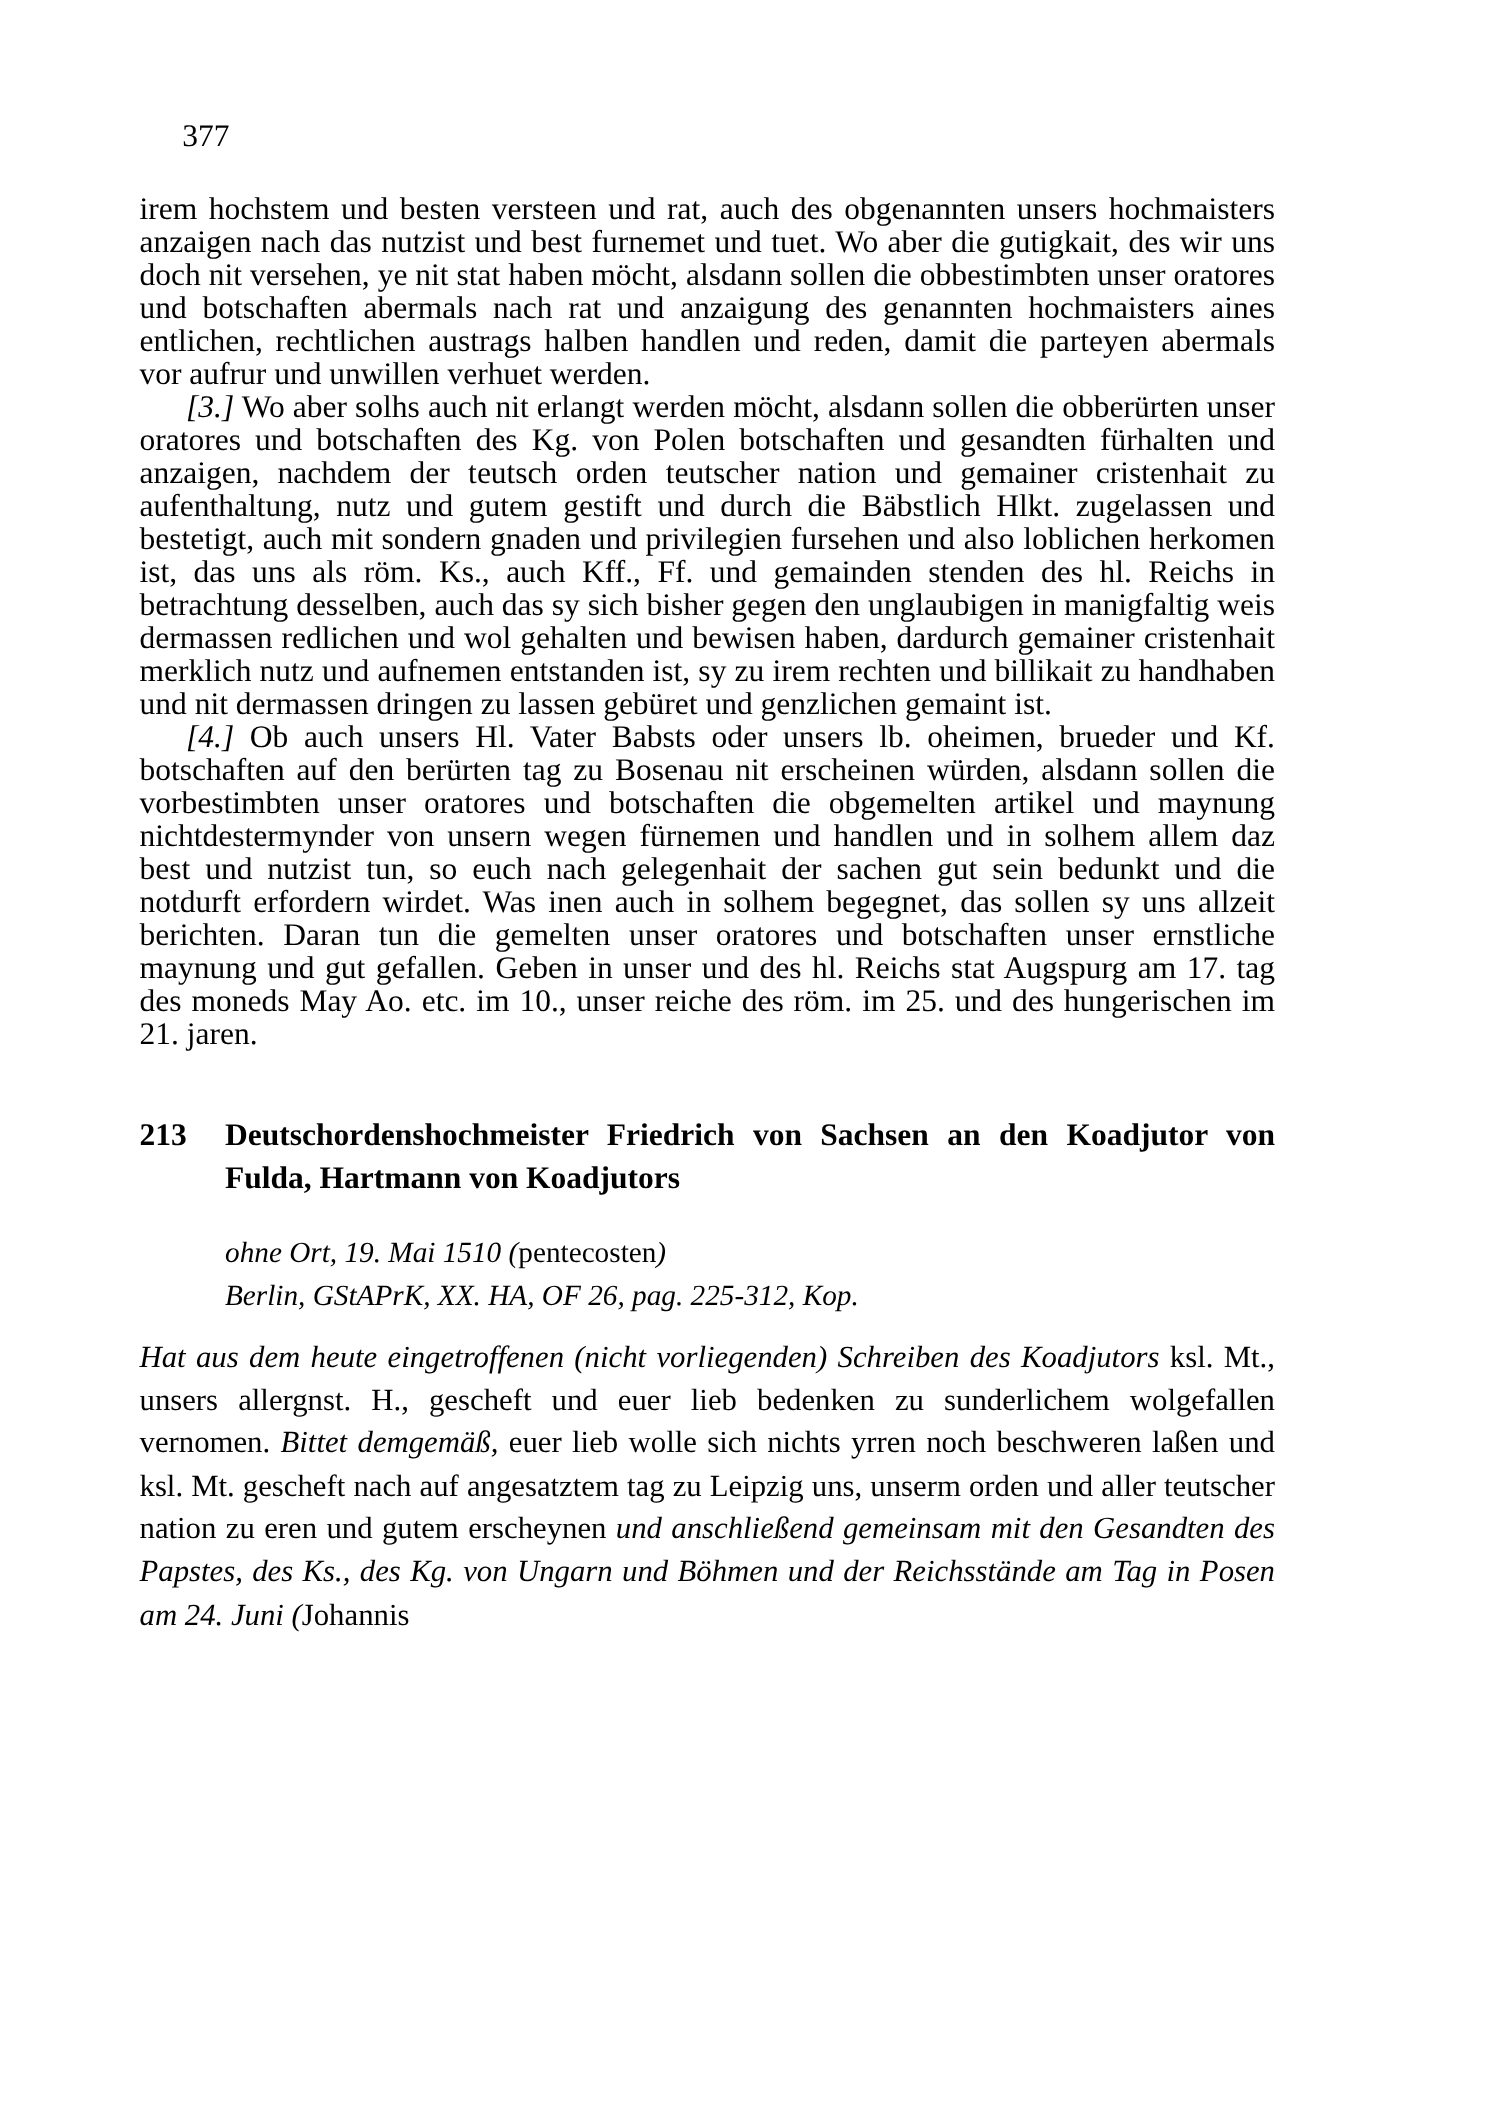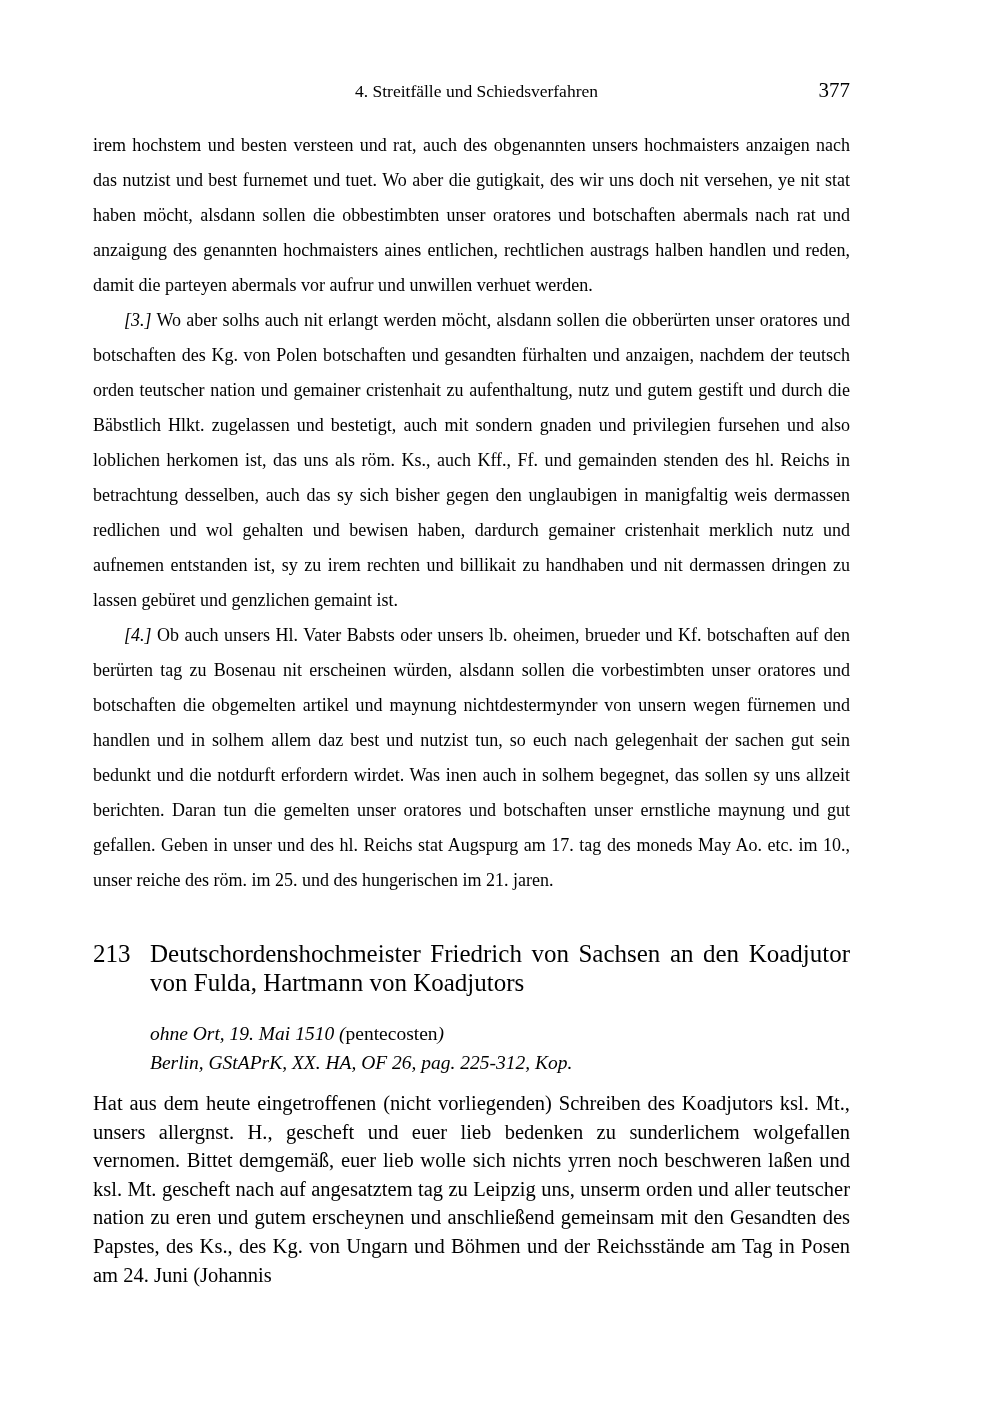--- a/index.html
+++ b/index.html
@@ -34,40 +34,40 @@
     text-align: center;
     padding-left: 70px;
   }
   .running-head .rh-page {
     font-size: 21px;
     width: 60px;
     text-align: right;
   }
   p.body {
     margin: 0;
-    font-size: 18px;
-    line-height: 35px;
+    font-size: 21px;
+    line-height: 22px;
     text-align: justify;
     text-justify: inter-word;
     hyphens: none;
   }
   p.body.indent {
     text-indent: 31px;
   }
   .sect-num {
     font-style: italic;
   }
   
   .entry {
     margin-top: 42px;
   }
   .entry-head {
     display: flex;
-    font-weight: normal;
-    font-size: 25px;
+    font-weight: bold;
+    font-size: 21px;
     line-height: 28.5px;
   }
   .entry-num {
     width: 57px;
     flex: none;
   }
   .entry-title {
     flex: 1;
     text-align: justify;
     text-justify: inter-word;
@@ -84,31 +84,30 @@
   .entry-meta .line .roman {
     font-style: normal;
   }
   .regest {
     margin-top: 12px;
     font-size: 20.5px;
     line-height: 28.6px;
     text-align: justify;
     text-justify: inter-word;
   }
-  .it { }
+  .it { font-style: italic; }
   .rm { font-style: normal; }
 </style>
 </head>
 <body>
 
 <div class="page">
   <div class="content">
 
     <div class="running-head">
-      <div class="rh-title">4. Streitfälle und Schiedsverfahren</div>
       <div class="rh-page">377</div>
     </div>
 
     <p class="body">irem hochstem und besten versteen und rat, auch des obgenannten unsers hochmaisters anzaigen nach das nutzist und best furnemet und tuet. Wo aber die gutigkait, des wir uns doch nit versehen, ye nit stat haben möcht, alsdann sollen die obbestimbten unser oratores und botschaften abermals nach rat und anzaigung des genannten hochmaisters aines entlichen, rechtlichen austrags halben handlen und reden, damit die parteyen abermals vor aufrur und unwillen verhuet werden.</p>
 
     <p class="body indent"><span class="sect-num">[3.]</span><span> Wo aber solhs auch nit erlangt werden möcht, alsdann sollen die obberürten unser oratores und botschaften des Kg. von Polen botschaften und gesandten fürhalten und anzaigen, nachdem der teutsch orden teutscher nation und gemainer cristenhait zu aufenthaltung, nutz und gutem gestift und durch die Bäbstlich Hlkt. zugelassen und bestetigt, auch mit sondern gnaden und privilegien fursehen und also loblichen herkomen ist, das uns als röm. Ks., auch Kff., Ff. und gemainden stenden des hl. Reichs in betrachtung desselben, auch das sy sich bisher gegen den unglaubigen in manigfaltig weis dermassen redlichen und wol gehalten und bewisen haben, dardurch gemainer cristenhait merklich nutz und aufnemen entstanden ist, sy zu irem rechten und billikait zu handhaben und nit dermassen dringen zu lassen gebüret und genzlichen gemaint ist.</span></p>
 
     <p class="body indent"><span class="sect-num">[4.]</span><span> Ob auch unsers Hl. Vater Babsts oder unsers lb. oheimen, brueder und Kf. botschaften auf den berürten tag zu Bosenau nit erscheinen würden, alsdann sollen die vorbestimbten unser oratores und botschaften die obgemelten artikel und maynung nichtdestermynder von unsern wegen fürnemen und handlen und in solhem allem daz best und nutzist tun, so euch nach gelegenhait der sachen gut sein bedunkt und die notdurft erfordern wirdet. Was inen auch in solhem begegnet, das sollen sy uns allzeit berichten. Daran tun die gemelten unser oratores und botschaften unser ernstliche maynung und gut gefallen. Geben in unser und des hl. Reichs stat Augspurg am 17. tag des moneds May Ao. etc. im 10., unser reiche des röm. im 25. und des hungerischen im 21. jaren.</span></p>
 
     <div class="entry">

